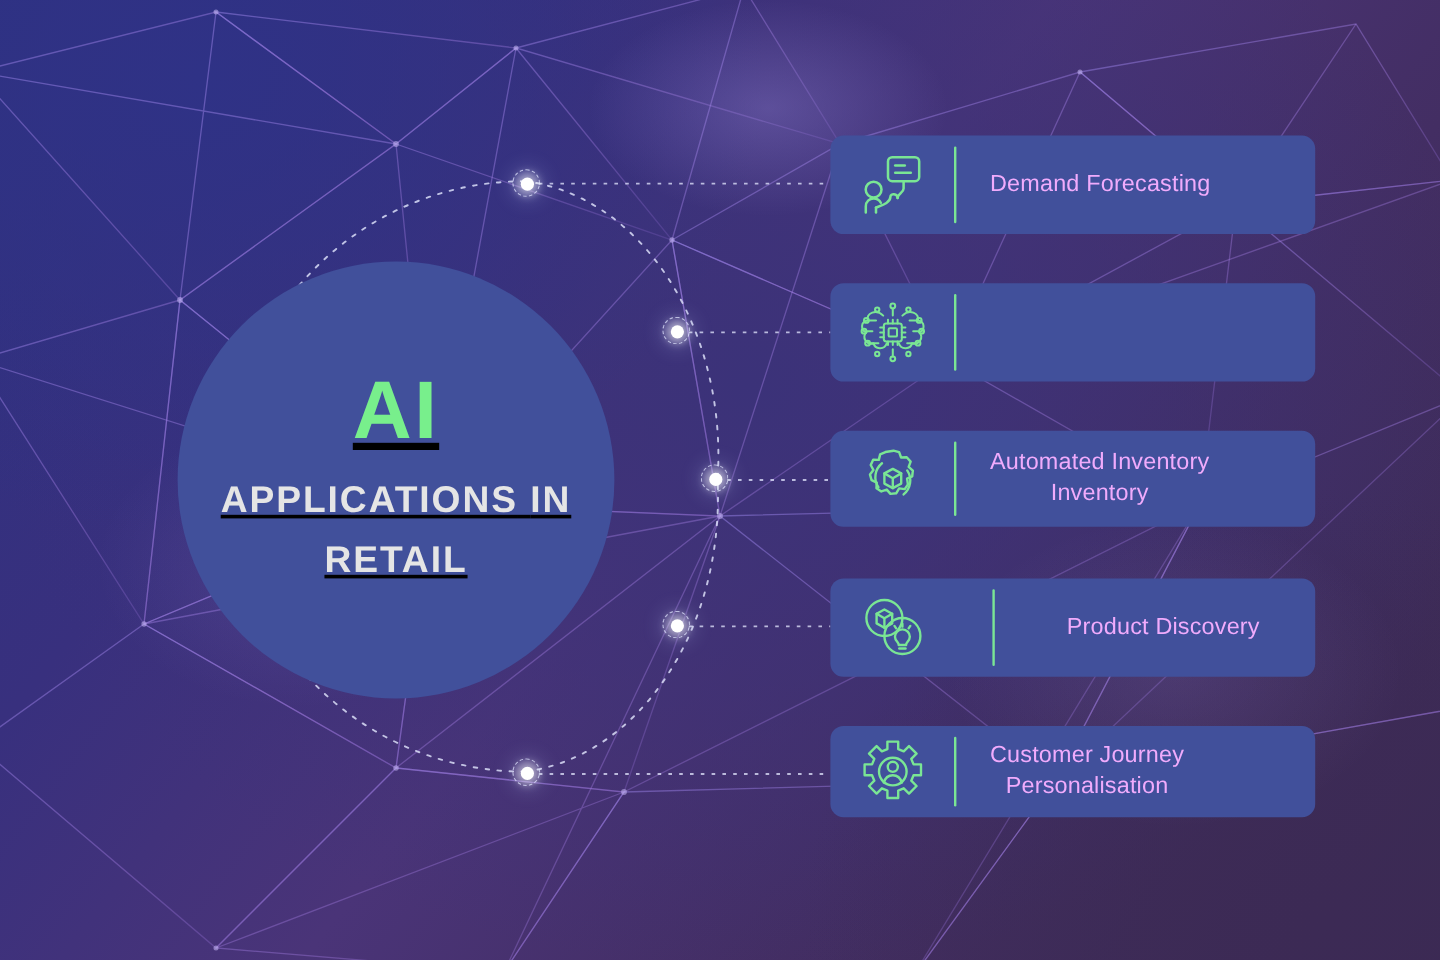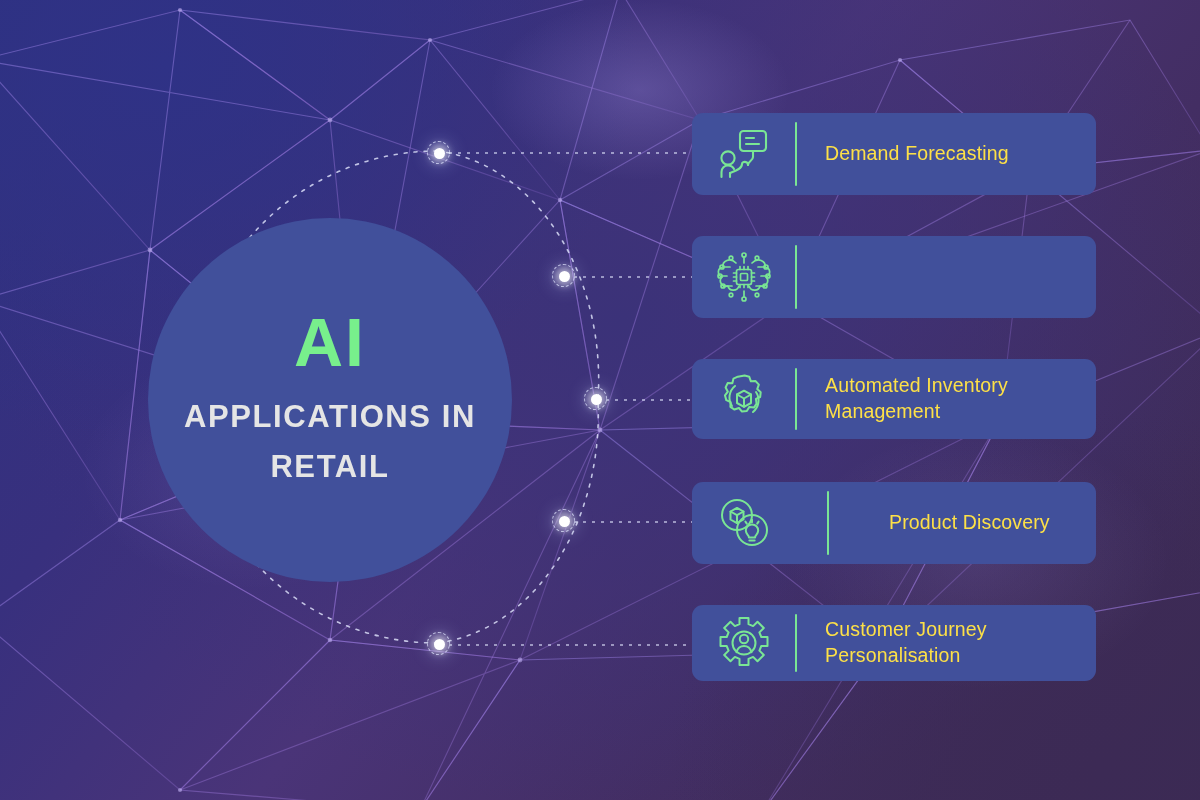--- a/index.html
+++ b/index.html
@@ -13,21 +13,21 @@
       radial-gradient(ellipse 900px 700px at 52% 40%, #3b3279 0%, rgba(59,50,121,0) 70%),
       linear-gradient(128deg,#2e3180 0%,#38307e 26%,#4a3478 48%,#432e63 70%,#3a2a50 100%);
   }
   .layer{position:absolute;inset:0;}
   svg.layer{display:block;}
 
   
   #core{
     position:absolute;left:148px;top:218px;width:364px;height:364px;
     border-radius:50%;background:#41509b;
-    display:flex;flex-direction:column;align-items:center;justify-content:center;
+    display:flex;flex-direction:column;align-items:center;justify-content:center;text-decoration:underline;
   }
   #core .t1{
     color:#78ef8c;font-weight:bold;font-size:68px;line-height:1;
     letter-spacing:2px;margin-bottom:16px;
   }
   #core .t2{
     color:#e5e5e5;font-weight:bold;font-size:31px;line-height:1.62;
     letter-spacing:1.6px;text-align:center;
   }
 
@@ -46,21 +46,21 @@
     position:absolute;left:692px;width:404px;
     background:#41509b;border-radius:11px;
     display:flex;align-items:stretch;
   }
   .card .iconbox{
     width:103px;flex:0 0 103px;display:flex;align-items:center;justify-content:center;
   }
   .card .rule{width:2px;background:#7ae694;margin:9px 0;flex:0 0 2px;border-radius:1px;}
   .card .label{
     flex:1;display:flex;align-items:center;padding:0 18px 0 28px;
-    color:#fde047;font-size:19.5px;line-height:1.32;letter-spacing:.15px;
+    color:#f0abfc;font-size:19.5px;line-height:1.32;letter-spacing:.15px;text-align:center;
   }
   .card .label span{display:block;}
 </style>
 </head>
 <body>
 
 <div id="stage">
 
   <svg class="layer" width="1200" height="800" viewBox="0 0 1200 800">
     <defs>
@@ -227,21 +227,21 @@
         <path d="M17,36 a15,15 0 0 1 3,-20"></path>
         <path d="M41,22 a15,15 0 0 1 -3,20"></path>
         <path d="M22,24.5 l7,-3.8 7,3.8 v8.5 l-7,3.8 -7,-3.8 Z"></path>
         <path d="M22,24.5 l7,4 7,-4 M29,28.5 v8.3"></path>
       </svg>
     </div>
     <div class="rule"></div>
     <div class="label">
       <div>
         <span>Automated Inventory</span>
-        <span>Management</span>
+        <span>Inventory</span>
       </div>
     </div>
   </div>
 
   <div class="card" style="top:482px;height:82px;gap:32px;">
     <div class="iconbox">
       <svg width="58" height="58" viewBox="0 0 58 58" fill="none" stroke="#7ae694" stroke-width="2" stroke-linecap="round" stroke-linejoin="round">
         <circle cx="22" cy="21" r="15"></circle>
         <circle cx="37" cy="36" r="15"></circle>
         <path d="M15.5,17.5 l6.5,-3.6 6.5,3.6 v8 l-6.5,3.6 -6.5,-3.6 Z"></path>

